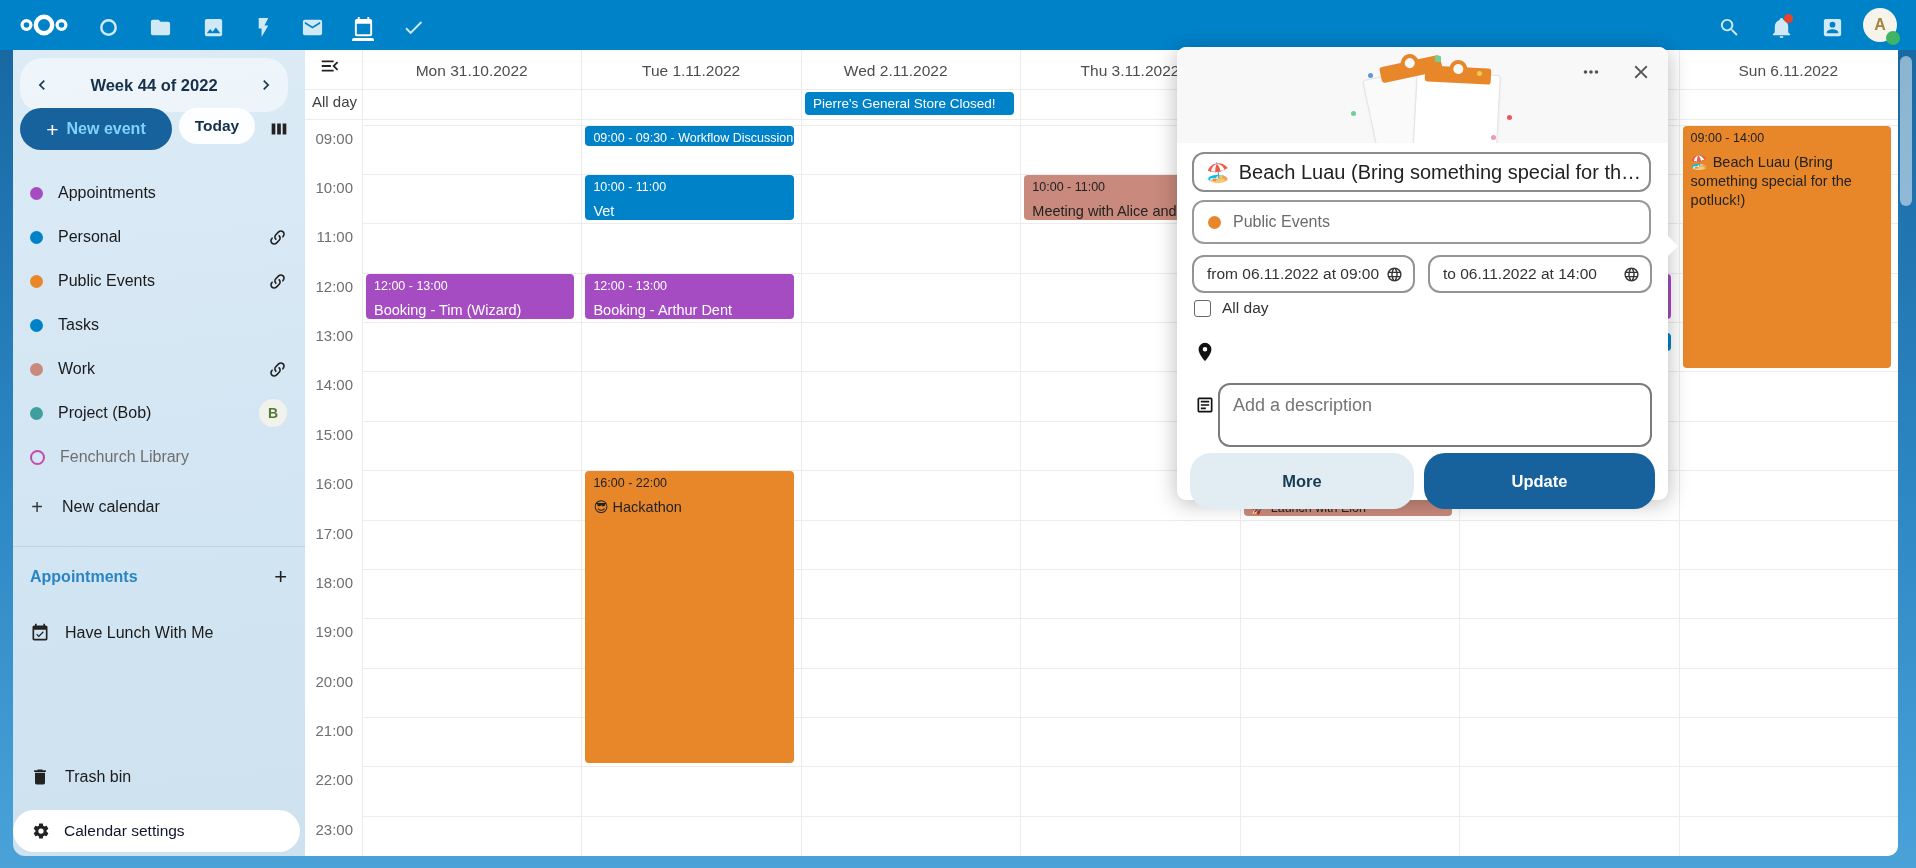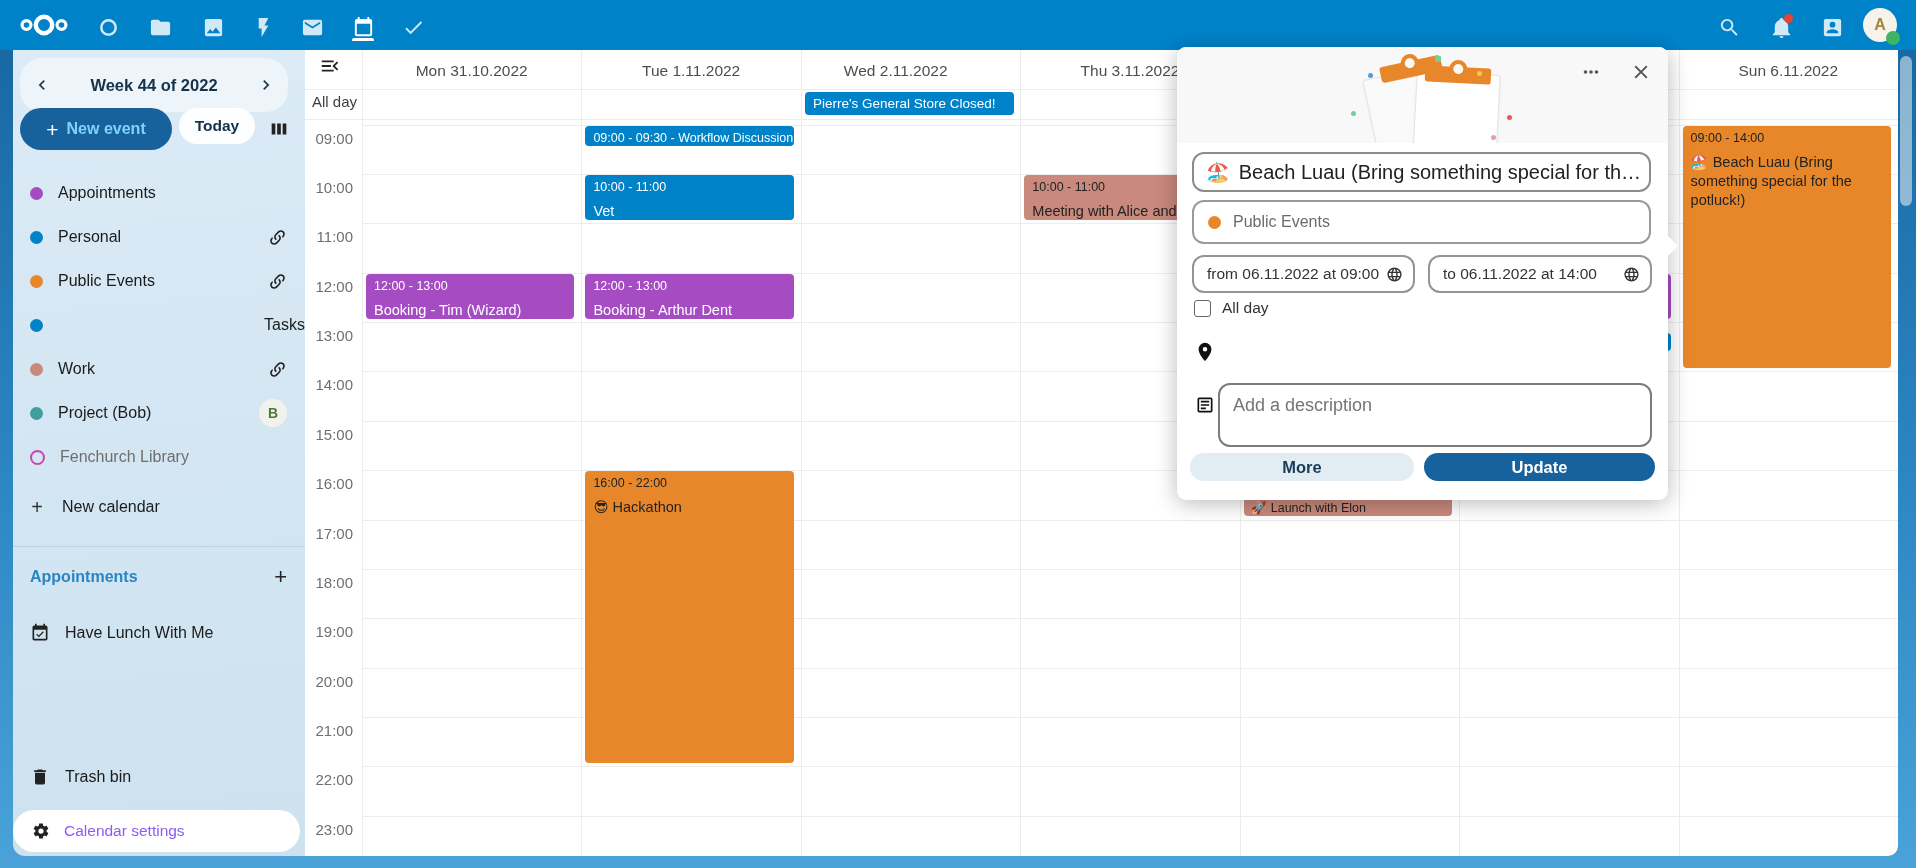--- a/index.html
+++ b/index.html
@@ -47,21 +47,21 @@
   .newcal-plus{font-size:20px;color:#333;width:20px;text-align:center;margin-left:-3px;}
   .section-line{position:absolute;left:0;top:496px;width:292px;height:1px;background:rgba(0,0,0,.08);}
   .sec-head{position:absolute;left:0;top:505px;width:292px;height:44px;display:flex;align-items:center;padding-left:17px;box-sizing:border-box;}
   .sec-head .lbl{font-weight:bold;font-size:16px;color:#2a85c2;}
   .sec-plus{position:absolute;right:18px;font-size:22px;color:#222;cursor:pointer;line-height:22px;}
   .side-item svg{width:20px;height:20px;fill:#222;flex:0 0 20px;}
   .side-item .lbl{margin-left:15px;font-size:16px;color:#1b1b1b;}
   .settings-pill{position:absolute;left:0px;top:760px;width:287px;height:42px;background:#ffffff;border-radius:21px;
     display:flex;align-items:center;padding-left:19px;box-sizing:border-box;cursor:pointer;}
   .settings-pill svg{width:18px;height:18px;fill:#222;}
-  .settings-pill .lbl{margin-left:14px;font-size:15.5px;color:#8b5cf6;}
+  .settings-pill .lbl{margin-left:14px;font-size:15.5px;color:#0f172a;}
 
   
   .calendar{position:absolute;left:305px;top:50px;width:1593px;height:806px;background:#ffffff;overflow:hidden;border-radius:0 0 10px 0;z-index:5;}
   .day-head{position:absolute;top:8px;height:26px;line-height:26px;text-align:center;font-size:15.5px;color:#4d4d4d;}
   .vline{position:absolute;top:0;width:1px;background:#ececec;}
   .hline{position:absolute;height:1px;background:#ececec;}
   .hour-lbl{position:absolute;width:48px;text-align:right;font-size:15px;color:#6f6f6f;}
   .allday-lbl{position:absolute;left:7px;top:43px;font-size:15px;color:#3f3f3f;}
   .collapse-ic{position:absolute;left:14px;top:5px;width:24px;height:24px;cursor:pointer;}
   .collapse-ic svg{width:22px;height:22px;fill:#222;}
@@ -100,21 +100,21 @@
   .chk{width:15px;height:15px;border:1.5px solid #666;border-radius:3px;background:#fff;}
   .chk-row .lbl{margin-left:11px;font-size:15.5px;color:#333;}
   .pin-ic{position:absolute;left:17px;top:294px;}
   .pin-ic svg{width:22px;height:22px;fill:#111;}
   .desc-ic{position:absolute;left:18px;top:348px;}
   .desc-ic svg{width:20px;height:20px;fill:#111;}
   .loc-fld{left:41px;top:283px;width:434px;height:46px;border-color:#1c5f9e;padding:0 13px;}
   .caret{width:1px;height:22px;background:#333;margin-right:1px;}
   .placeholder{font-size:18px;color:#757575;}
   .desc-fld{left:41px;top:336px;width:434px;height:64px;border-color:#7b7b7b;align-items:flex-start;padding:10px 13px;}
-  .btn{position:absolute;top:406px;height:28px;border-radius:21px;display:flex;align-items:center;justify-content:center;
+  .btn{position:absolute;top:406px;height:56px;border-radius:21px;display:flex;align-items:center;justify-content:center;
     font-weight:bold;font-size:16.5px;cursor:pointer;}
   .more-btn{left:13px;width:224px;background:#e2ecf3;color:#173c56;}
   .update-btn{left:247px;width:231px;background:#17629c;color:#ffffff;}
 </style>
 </head>
 <body>
 
 <div class="stage">
 
   <header class="topbar">
@@ -231,21 +231,21 @@
     </div>
         <div class="cal-row" style="top:209px;">
       <span class="cal-dot" style="background:#e8872a;"></span>
           <span class="cal-label">Public Events</span>
           <span class="row-right link-ic">
             <svg viewBox="0 0 24 24">
               <path d="M10.59,13.41C11,13.8 11,14.44 10.59,14.83C10.2,15.22 9.56,15.22 9.17,14.83C7.22,12.88 7.22,9.71 9.17,7.76L12.71,4.22C14.66,2.27 17.83,2.27 19.78,4.22C21.73,6.17 21.73,9.34 19.78,11.29L18.29,12.78C18.3,11.96 18.17,11.14 17.89,10.36L18.36,9.88C19.54,8.71 19.54,6.81 18.36,5.64C17.19,4.46 15.29,4.46 14.12,5.64L10.59,9.17C9.41,10.34 9.41,12.24 10.59,13.41M13.41,9.17C13.8,8.78 14.44,8.78 14.83,9.17C16.78,11.12 16.78,14.29 14.83,16.24L11.29,19.78C9.34,21.73 6.17,21.73 4.22,19.78C2.27,17.83 2.27,14.66 4.22,12.71L5.71,11.22C5.7,12.04 5.83,12.86 6.11,13.65L5.64,14.12C4.46,15.29 4.46,17.19 5.64,18.36C6.81,19.54 8.71,19.54 9.88,18.36L13.41,14.83C14.59,13.66 14.59,11.76 13.41,10.59C13,10.2 13,9.56 13.41,9.17Z"></path>
             </svg>
           </span>
     </div>
-        <div class="cal-row" style="top:253px;justify-content:space-between;">
+        <div class="cal-row" style="top:253px;">
       <span class="cal-dot" style="background:#0082c9;"></span>
           <span class="cal-label">Tasks</span>
     </div>
         <div class="cal-row" style="top:297px;">
       <span class="cal-dot" style="background:#c9897c;"></span>
           <span class="cal-label">Work</span>
           <span class="row-right link-ic">
             <svg viewBox="0 0 24 24">
               <path d="M10.59,13.41C11,13.8 11,14.44 10.59,14.83C10.2,15.22 9.56,15.22 9.17,14.83C7.22,12.88 7.22,9.71 9.17,7.76L12.71,4.22C14.66,2.27 17.83,2.27 19.78,4.22C21.73,6.17 21.73,9.34 19.78,11.29L18.29,12.78C18.3,11.96 18.17,11.14 17.89,10.36L18.36,9.88C19.54,8.71 19.54,6.81 18.36,5.64C17.19,4.46 15.29,4.46 14.12,5.64L10.59,9.17C9.41,10.34 9.41,12.24 10.59,13.41M13.41,9.17C13.8,8.78 14.44,8.78 14.83,9.17C16.78,11.12 16.78,14.29 14.83,16.24L11.29,19.78C9.34,21.73 6.17,21.73 4.22,19.78C2.27,17.83 2.27,14.66 4.22,12.71L5.71,11.22C5.7,12.04 5.83,12.86 6.11,13.65L5.64,14.12C4.46,15.29 4.46,17.19 5.64,18.36C6.81,19.54 8.71,19.54 9.88,18.36L13.41,14.83C14.59,13.66 14.59,11.76 13.41,10.59C13,10.2 13,9.56 13.41,9.17Z"></path>
             </svg>

